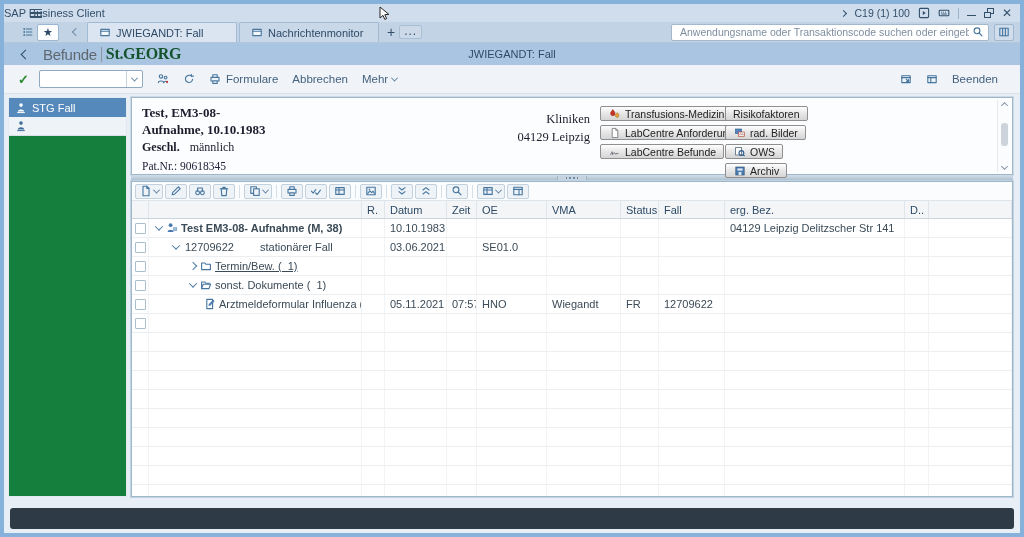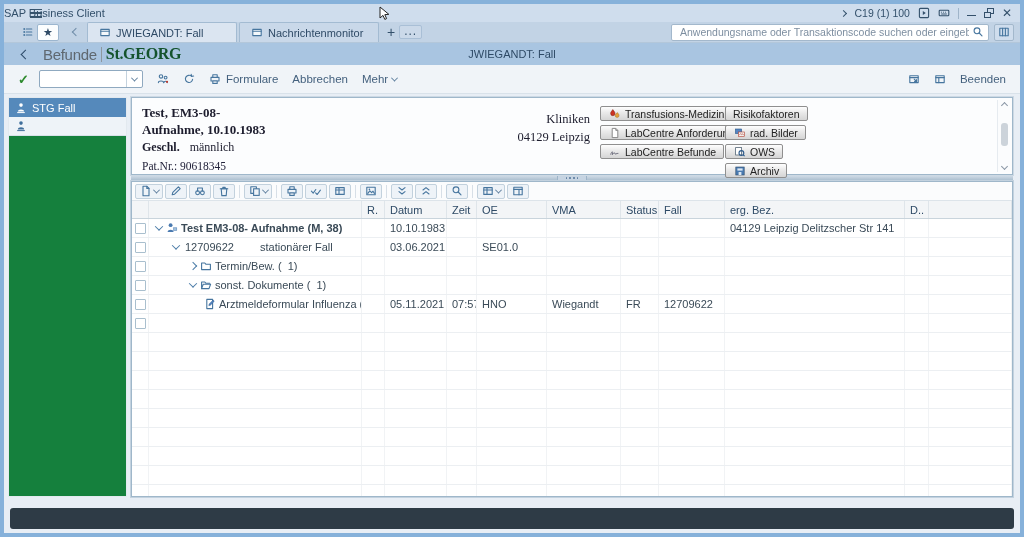--- a/index.html
+++ b/index.html
@@ -48,21 +48,21 @@
   .appbar-title{position:absolute;left:0;right:0;text-align:center;font-size:11px;color:#2e4a66;pointer-events:none;}
 
   
   .guibar{height:29px;background:#f0f4f8;border-bottom:1px solid #d9e2ea;display:flex;align-items:center;flex:none;font-size:11.5px;color:#44617e;}
   .okcheck{color:#2e8b2e;font-weight:bold;font-size:13px;margin-left:14px;cursor:pointer;}
   .combobox{width:104px;height:18px;background:#fff;border:1px solid #8fa9c0;border-radius:2px;margin-left:10px;display:flex;align-items:center;cursor:pointer;}
   .combobox input{flex:1;border:none;outline:none;min-width:0;background:transparent;font:11px "Liberation Sans",sans-serif;}
   .combo-dd{width:16px;height:100%;border-left:1px solid #c4d2de;display:flex;align-items:center;justify-content:center;}
   .chev-d{display:inline-block;width:5px;height:5px;border-right:1.4px solid #5c7d9c;border-bottom:1.4px solid #5c7d9c;transform:rotate(45deg) translate(-1px,-1px);}
   .guiitem{display:flex;align-items:center;gap:4px;cursor:pointer;margin-left:14px;white-space:nowrap;}
-  .gui-right{margin-left:auto;display:flex;align-items:center;gap:14px;padding-right:14px;}
+  .gui-right{margin-left:auto;display:flex;align-items:center;gap:14px;padding-right:22px;}
 
   
   .content{flex:1;position:relative;background:#e8eef5;}
   .sidebar{position:absolute;left:4px;top:3px;width:119px;height:400px;background:#15803d;border:1px solid #e2e9ef;}
   .side-item1{height:19px;background:#5589bb;color:#fff;display:flex;align-items:center;gap:5px;padding-left:5px;font-size:11px;cursor:pointer;}
   .side-item2{height:19px;background:#eef3f8;border-bottom:1px solid #d8e1e9;display:flex;align-items:center;padding-left:5px;color:#3f6e9b;cursor:pointer;}
 
   .mainwrap{position:absolute;left:127px;top:3px;right:7px;height:400px;display:flex;flex-direction:column;}
 
   
@@ -558,21 +558,21 @@
               <div class="tcell">SE01.0</div>
               <div class="tcell"></div>
               <div class="tcell"></div>
               <div class="tcell"></div>
               <div class="tcell"></div>
               <div class="tcell"></div>
               <div class="tcell"></div>
             </div>
             <div class="trow tgrid">
               <div class="tcell cbcell"><span class="cb"></span></div>
-              <div class="tcell namecell" style="padding-left: 0px;"><span class="treewrap" style="padding-left: 37px;"><span class="expander"><span class="chev-tree-r"></span></span><span class="ic"><svg viewBox="0 0 12 12" width="12" height="12">
+              <div class="tcell namecell" style="padding-left: 0px;"><span class="treewrap" style="padding-left: 37px; text-decoration: underline;"><span class="expander"><span class="chev-tree-r"></span></span><span class="ic"><svg viewBox="0 0 12 12" width="12" height="12">
                       <path d="M1.6 3h3.2l1 1.2h4.6v5.4H1.6z" fill="#fdfefe" stroke="#46759e" stroke-width="1.1" stroke-linecap="round" stroke-linejoin="round"></path>
                     </svg></span><span class="rowname">Termin/Bew. (  1)</span></span></div>
               <div class="tcell"></div>
               <div class="tcell"></div>
               <div class="tcell"></div>
               <div class="tcell"></div>
               <div class="tcell"></div>
               <div class="tcell"></div>
               <div class="tcell"></div>
               <div class="tcell"></div>

